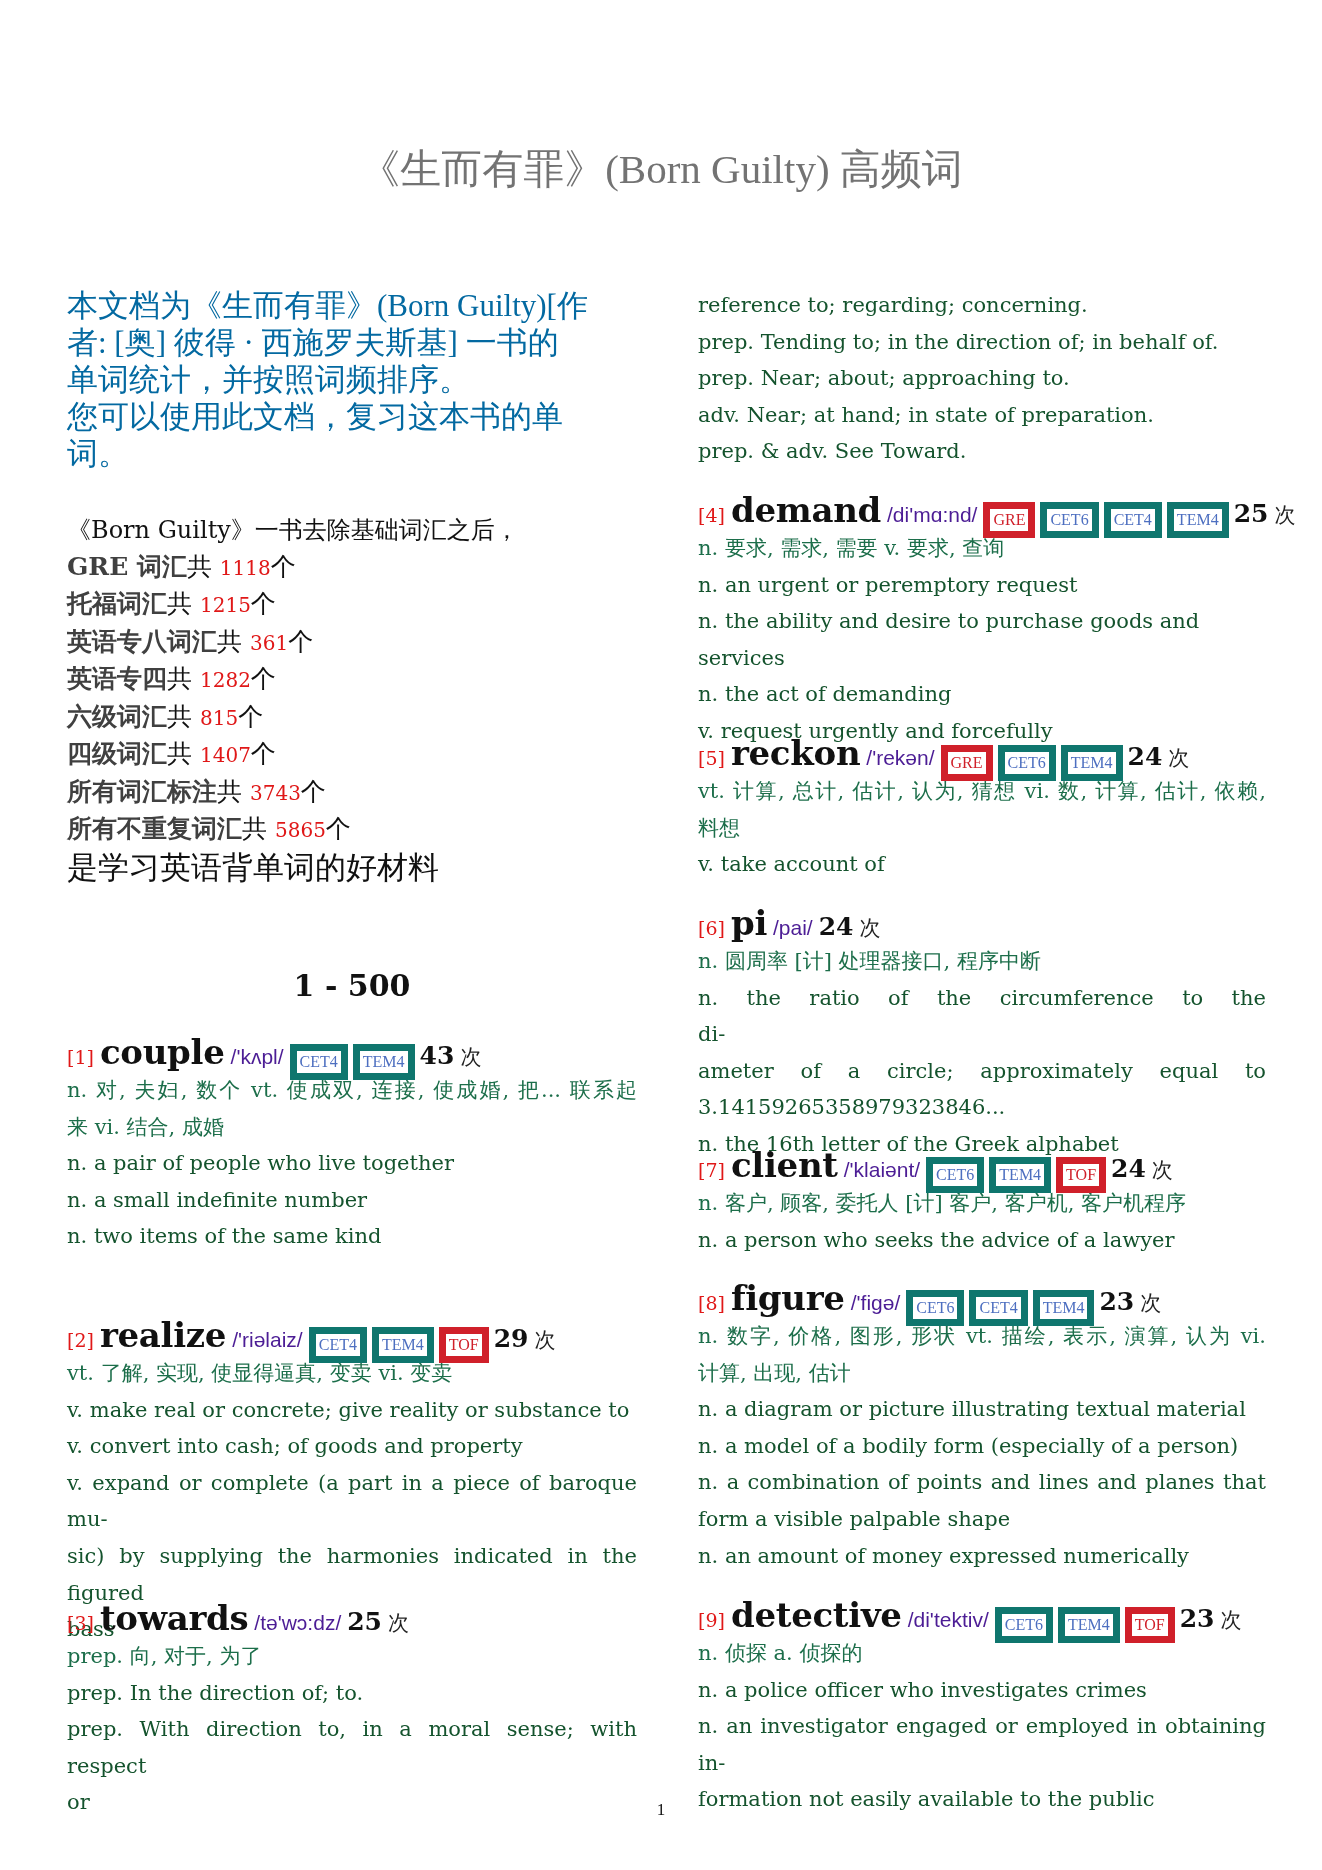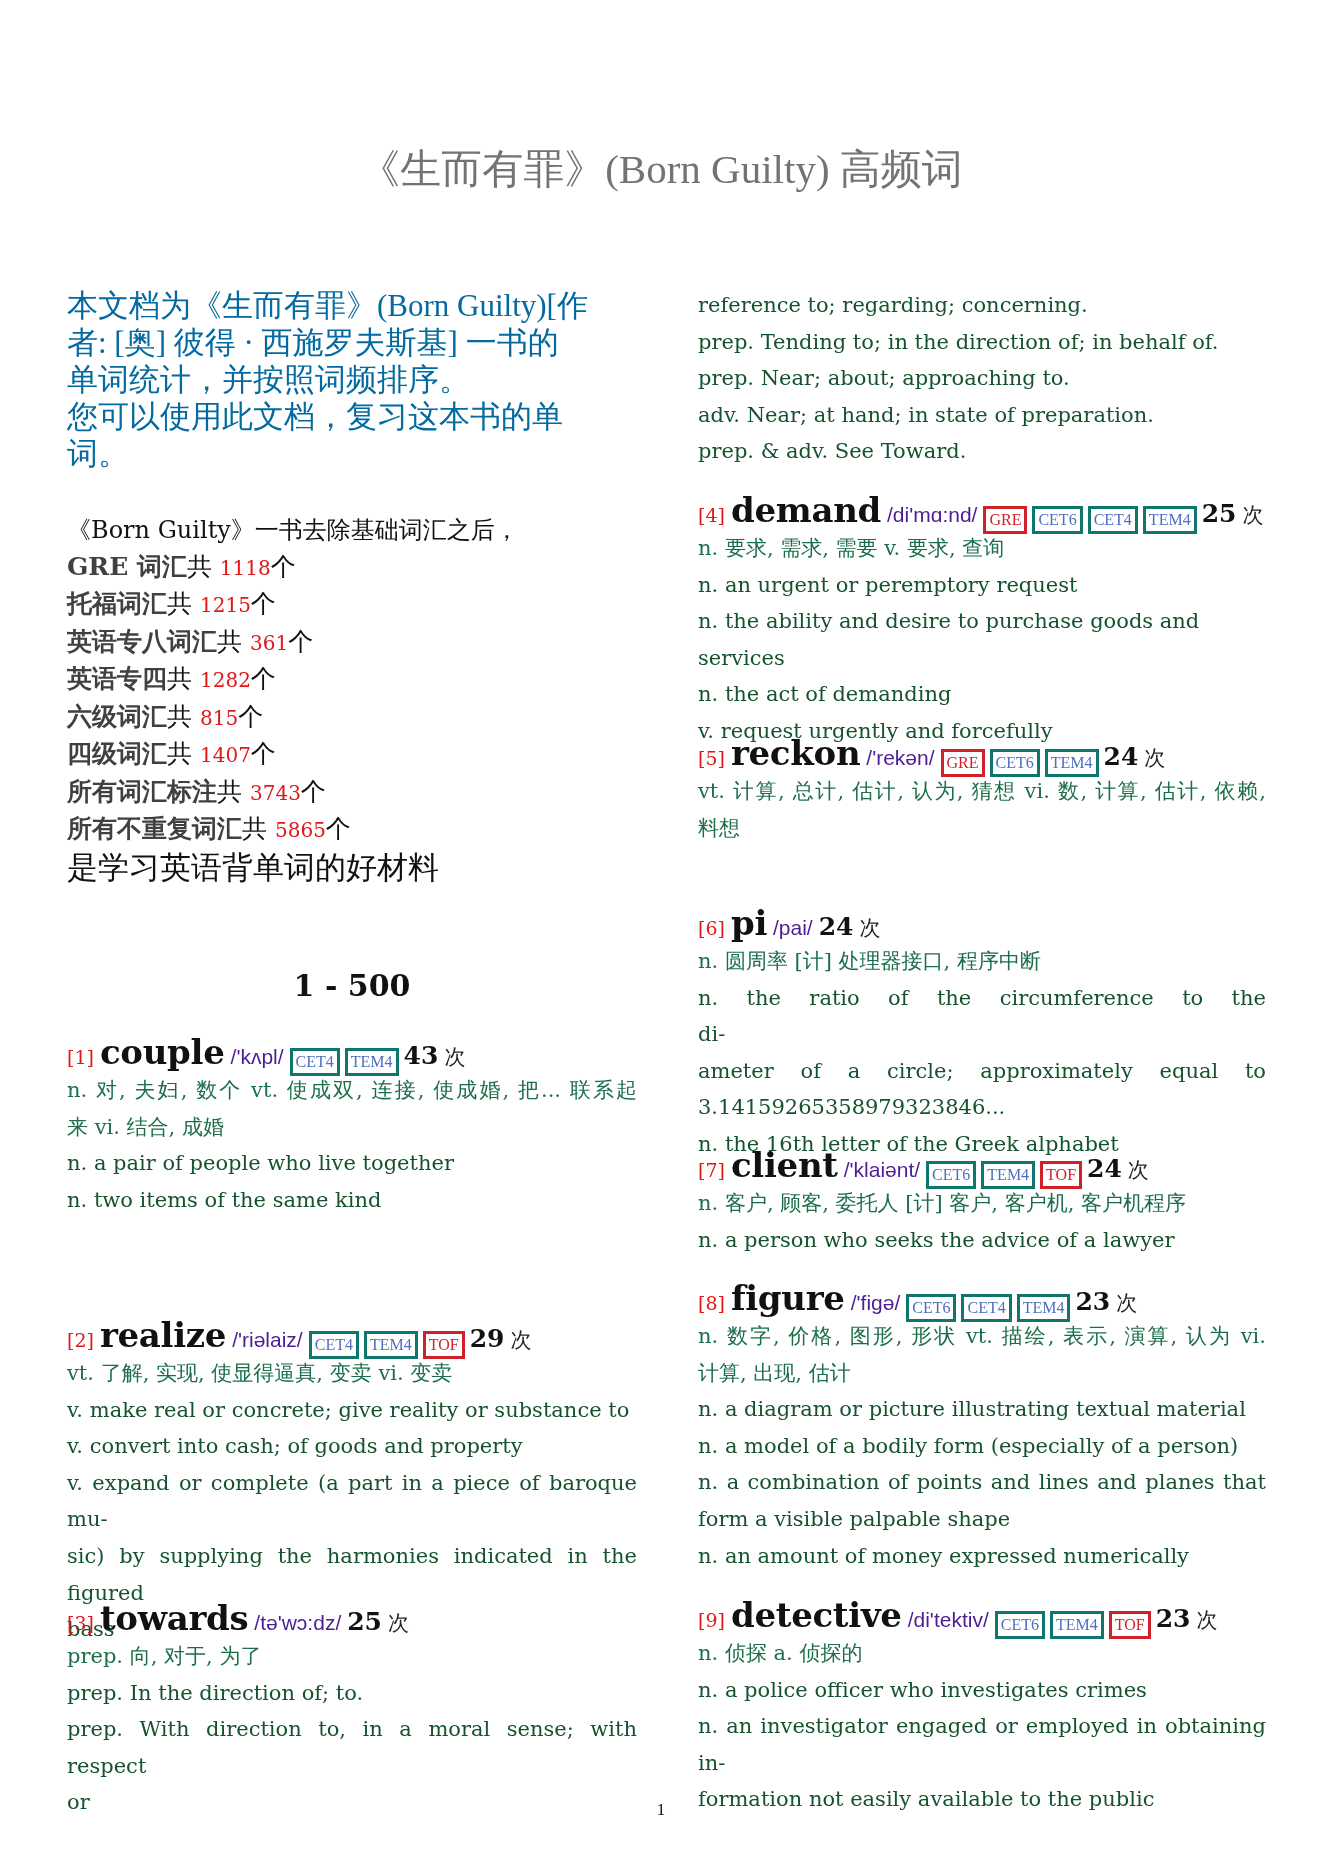--- a/index.html
+++ b/index.html
@@ -18,21 +18,21 @@
   .stats .ge { color: #111; }
   .stats .closing { font-size: 31px; color: #111; }
   .section-head { position: absolute; top: 968px; left: 67px; width: 570px; text-align: center;
                   font-family: "DejaVu Serif", serif; font-weight: bold; font-size: 30px; color: #111; }
   .entry { position: absolute; font-family: "DejaVu Serif", serif; }
   .head { display: flex; align-items: baseline; white-space: nowrap; height: 40px; }
   .idx { color: #e01818; font-size: 19px; margin-right: 6px; }
   .word { font-weight: bold; font-size: 34px; color: #111; margin-right: 6px; letter-spacing: -0.3px; }
   .phon { font-family: "Liberation Sans", "DejaVu Sans", sans-serif; font-size: 21px; color: #4c1d95; margin-right: 6px; }
   .tag { display: inline-block; font-family: "Liberation Serif", serif; font-size: 16px; line-height: 20px;
-         padding: 1px 3px; margin-right: 5px; border: 3px solid #0f766e; color: #4d6fc0; position: relative; top: 3px; }
+         padding: 1px 3px; margin-right: 5px; border: 7px solid #0f766e; color: #4d6fc0; position: relative; top: 3px; }
   .tag.red { border-color: #d0202a; color: #d0202a; }
   .count { font-weight: bold; font-size: 25px; color: #111; margin-right: 6px; }
   .ci { font-size: 21px; color: #222; font-family: "DejaVu Sans", sans-serif; }
   .line { font-size: 21px; line-height: 36.6px; }
   .cn { color: #1c6e4a; }
   .en { color: #14532d; }
   .just { text-align: justify; text-align-last: justify; }
   .pagenum { position: absolute; top: 1800px; left: 0; width: 1322px; text-align: center;
              font-family: "Liberation Serif", serif; font-size: 17px; color: #111; }
 </style>
@@ -70,20 +70,21 @@
     <span class="word">couple</span>
     <span class="phon">/'kʌpl/</span>
     <span class="tag">CET4</span>
     <span class="tag">TEM4</span>
     <span class="count">43</span>
     <span class="ci">次</span>
   </div>
   <div class="line cn just">n. 对, 夫妇, 数个 vt. 使成双, 连接, 使成婚, 把... 联系起</div>
   <div class="line cn">来 vi. 结合, 成婚</div>
   <div class="line en">n. a pair of people who live together</div>
+  <div class="line en">n. a small indefinite number</div>
   <div class="line en">n. two items of the same kind</div>
 </div>
 
 <div class="entry" style="top:1315px; left:67px; width:570px;">
   <div class="head">
     <span class="idx">[2]</span>
     <span class="word">realize</span>
     <span class="phon">/'riəlaiz/</span>
     <span class="tag">CET4</span>
     <span class="tag">TEM4</span>
@@ -146,20 +147,21 @@
     <span class="word">reckon</span>
     <span class="phon">/'rekən/</span>
     <span class="tag red">GRE</span>
     <span class="tag">CET6</span>
     <span class="tag">TEM4</span>
     <span class="count">24</span>
     <span class="ci">次</span>
   </div>
   <div class="line cn just">vt. 计算, 总计, 估计, 认为, 猜想 vi. 数, 计算, 估计, 依赖,</div>
   <div class="line cn">料想</div>
+  <div class="line en">v. take account of</div>
 </div>
 
 <div class="entry" style="top:903px; left:698px; width:568px;">
   <div class="head">
     <span class="idx">[6]</span>
     <span class="word">pi</span>
     <span class="phon">/pai/</span>
     <span class="count">24</span>
     <span class="ci">次</span>
   </div>

